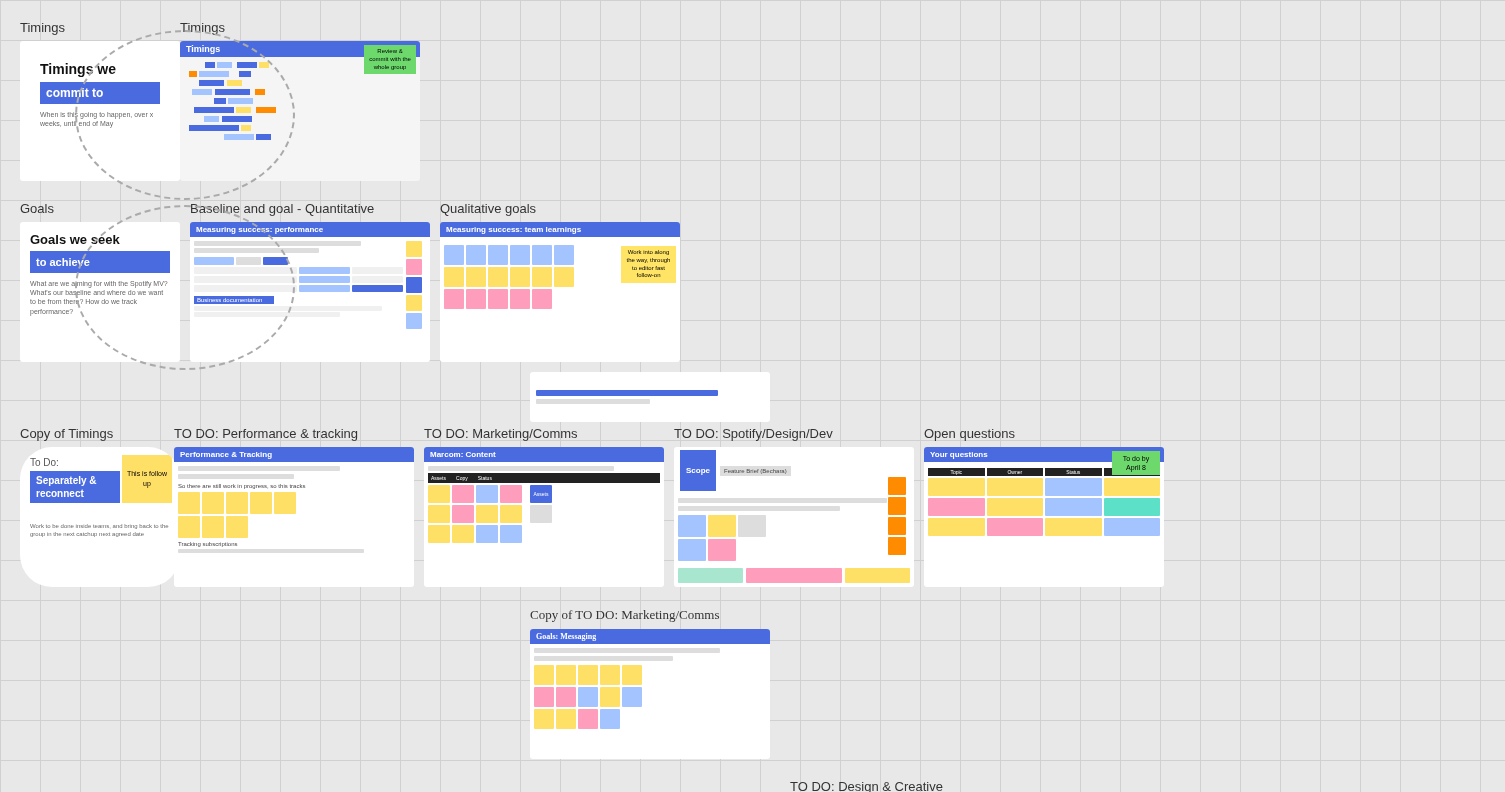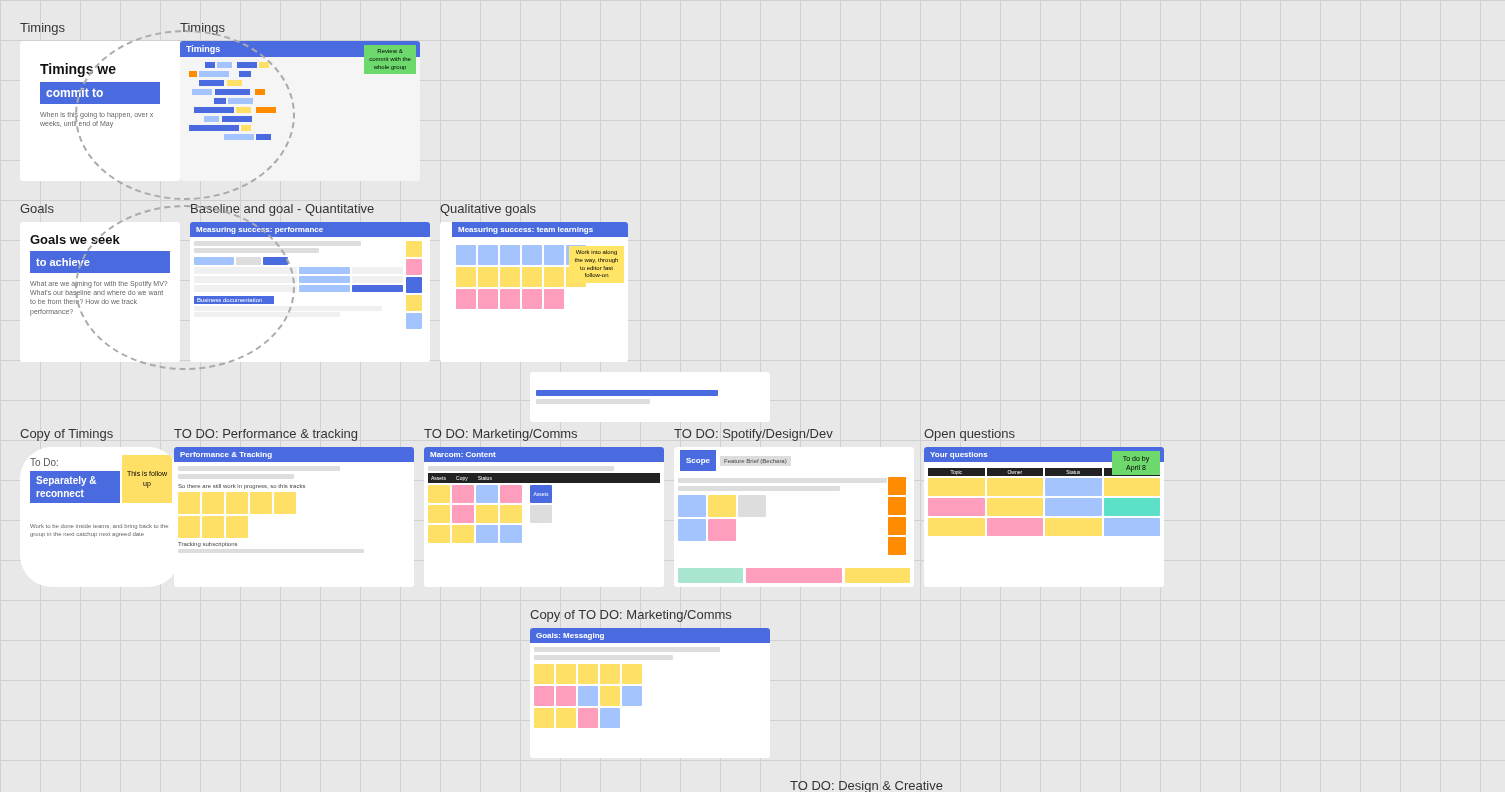--- a/index.html
+++ b/index.html
@@ -191,20 +191,21 @@
       display: flex;
       gap: 10px;
       margin-bottom: 20px;
       align-items: flex-start;
       margin-left: 510px;
     }
 
     
     .thumb-card {
       width: 240px;
+      font-family: Liberation Serif, serif;
     }
 
     .thumb-card .card {
       width: 240px;
       height: 130px;
       overflow: hidden;
     }
 
     .section-wrapper {
       position: relative;
@@ -374,21 +375,21 @@
             <div style="background:#4A6BDF; height:16px; width:16px; border-radius:1px;"></div>
             <div style="background:#FFE066; height:16px; width:16px; border-radius:1px;"></div>
             <div style="background:#A3C4FF; height:16px; width:16px; border-radius:1px;"></div>
           </div>
         </div>
       </div>
     </div>
 
     <div class="qualitative-card section-wrapper">
       <div class="section-label">Qualitative goals</div>
-      <div class="card" style="width:188px; height:140px; position:relative;padding-left:12px;">
+      <div class="card" style="width:240px; height:140px; position:relative;">
         <div style="background:#4A6BDF; color:white; font-size:8px; font-weight:bold; padding:3px 6px;">Measuring success: team learnings</div>
 
         <div style="position:absolute; top:24px; right:4px; background:#FFE466; font-size:6px; padding:3px 4px; width:55px; line-height:1.3; text-align:center;">Work into along the way, through to editor fast follow-on</div>
 
         <div style="padding: 4px; margin-top:4px;">
           <div style="display:flex; gap:2px; margin-bottom:2px;">
             <div style="background:#A3C4FF; height:20px; width:20px; border-radius:1px;"></div>
             <div style="background:#A3C4FF; height:20px; width:20px; border-radius:1px;"></div>
             <div style="background:#A3C4FF; height:20px; width:20px; border-radius:1px;"></div>
             <div style="background:#A3C4FF; height:20px; width:20px; border-radius:1px;"></div>
@@ -508,21 +509,21 @@
             </div>
           </div>
         </div>
       </div>
     </div>
 
     <div class="todo-product section-wrapper">
       <div class="section-label">TO DO: Spotify/Design/Dev</div>
       <div class="card" style="width:240px; height:140px; position:relative;">
         <div style="display:flex; align-items:center; gap:4px; padding:3px 6px;">
-          <div style="background:#4A6BDF; color:white; font-size:8px; font-weight:bold; padding:6px 6px;">Scope</div>
+          <div style="background:#4A6BDF; color:white; font-size:8px; font-weight:bold; padding:16px 6px;">Scope</div>
           <div style="background:#ddd; color:#444; font-size:6px; padding:2px 4px;">Feature Brief (Bechara)</div>
         </div>
         <div style="padding: 4px;">
           <div style="background:#ddd; height:5px; width:90%; border-radius:1px; margin-bottom:3px;"></div>
           <div style="background:#ddd; height:5px; width:70%; border-radius:1px; margin-bottom:4px;"></div>
 
           <div style="display:flex; gap:2px; margin-bottom:2px;">
             <div style="background:#A3C4FF; height:22px; width:28px; border-radius:1px;"></div>
             <div style="background:#FFE066; height:22px; width:28px; border-radius:1px;"></div>
             <div style="background:#ddd; height:22px; width:28px; border-radius:1px;"></div>

